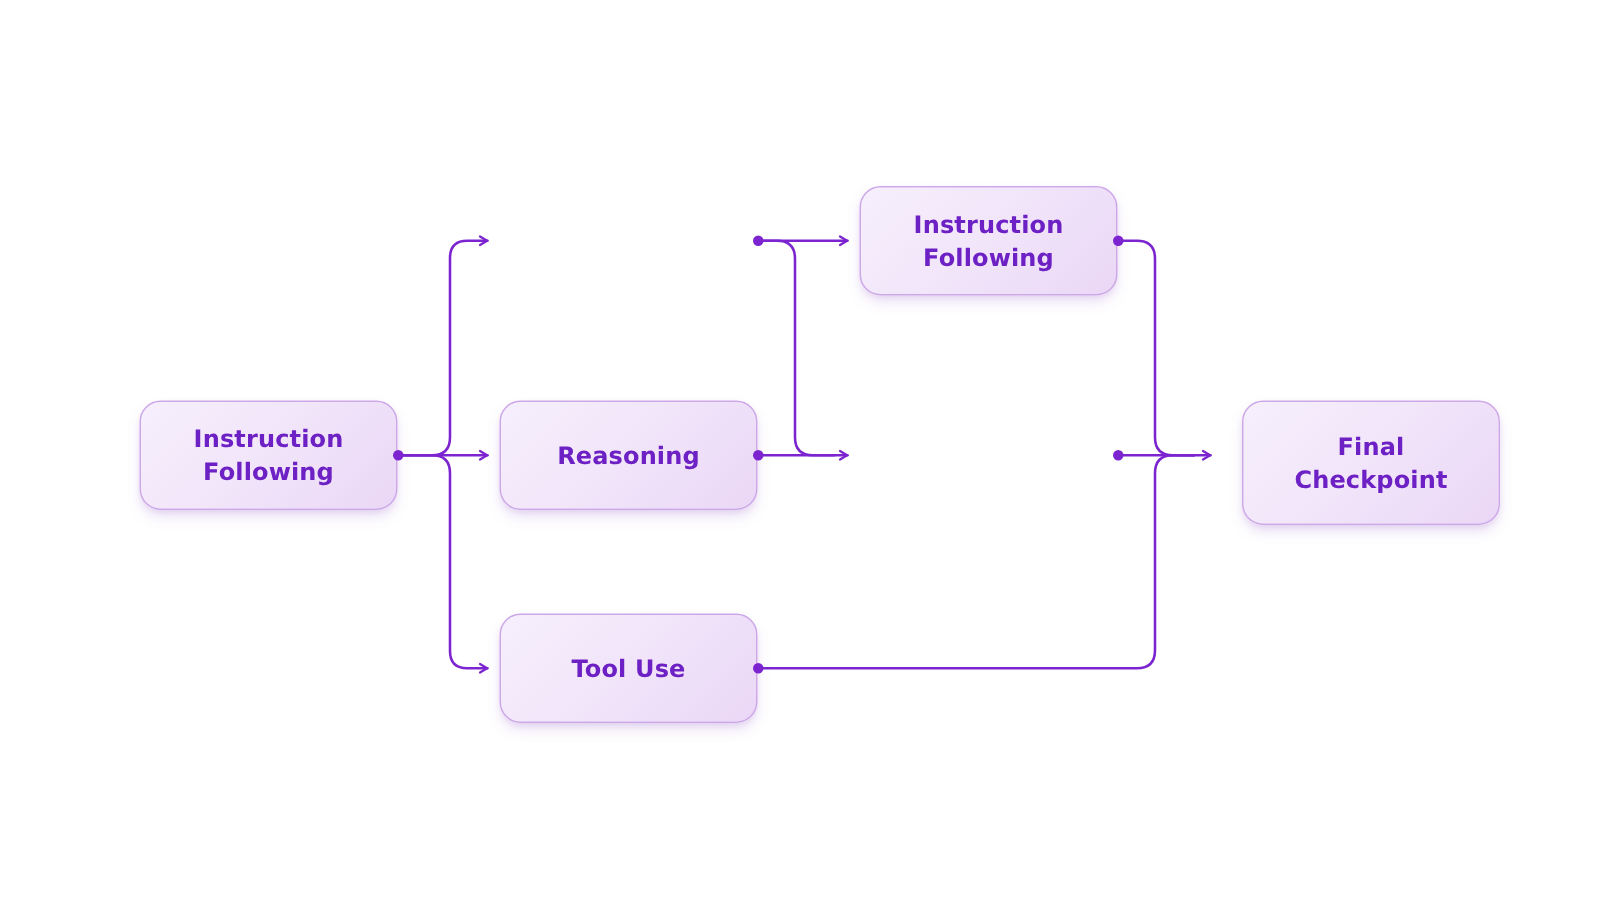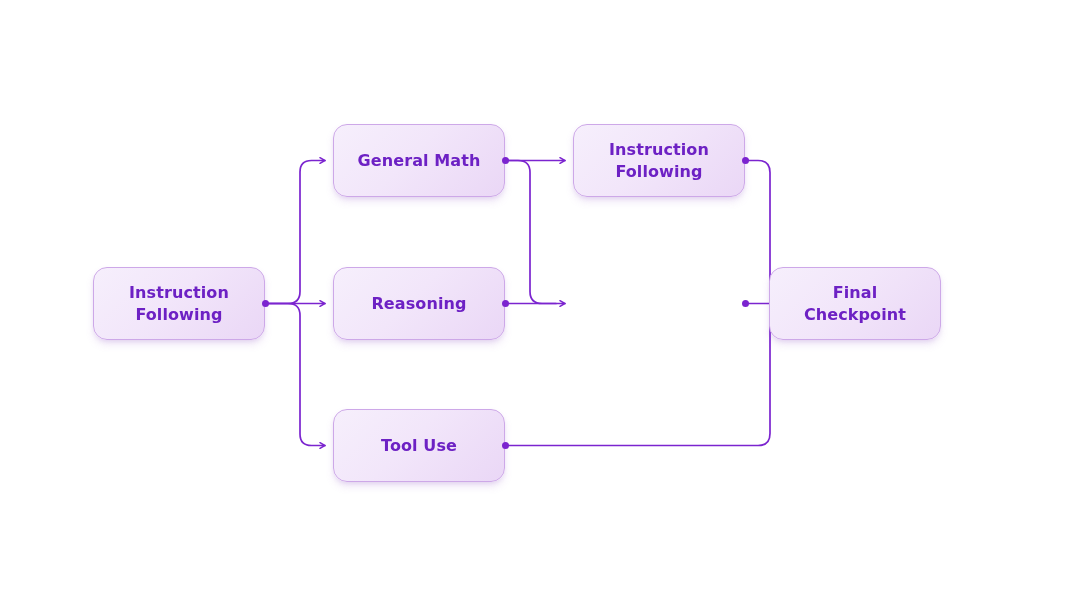--- a/index.html
+++ b/index.html
@@ -93,39 +93,36 @@
 
       <path d="M 505 445.5 L 758 445.5 Q 770 445.5 770 433.5 L 770 315.5 Q 770 303.5 782 303.5 L 796 303.5"></path>
     </g>
   </svg>
 
   <div class="node" style="left:93px; top:267px; width:172px; height:73px;">
     <span class="node-label">Instruction
 Following</span>
   </div>
 
-  <div class="node" style="left:333px; top:124px; width:172px; height:73px;">
-    <span class="node-label">General Math</span>
-  </div>
 
   <div class="node" style="left:333px; top:267px; width:172px; height:73px;">
     <span class="node-label">Reasoning</span>
   </div>
 
   <div class="node" style="left:333px; top:409px; width:172px; height:73px;">
     <span class="node-label">Tool Use</span>
   </div>
 
   <div class="node" style="left:573px; top:124px; width:172px; height:73px;">
     <span class="node-label">Instruction
 Following</span>
   </div>
 
 
-  <div class="node" style="left:769px; top:267px; width:172px; height:73px;">
+  <div class="node" style="left:828px; top:267px; width:172px; height:83px;">
     <span class="node-label">Final Checkpoint</span>
   </div>
 
   <div class="port-dot" style="left:261.5px; top:300px;"></div>
   <div class="port-dot" style="left:501.5px; top:157px;"></div>
   <div class="port-dot" style="left:501.5px; top:300px;"></div>
   <div class="port-dot" style="left:501.5px; top:442px;"></div>
   <div class="port-dot" style="left:741.5px; top:157px;"></div>
   <div class="port-dot" style="left:741.5px; top:300px;"></div>
 

